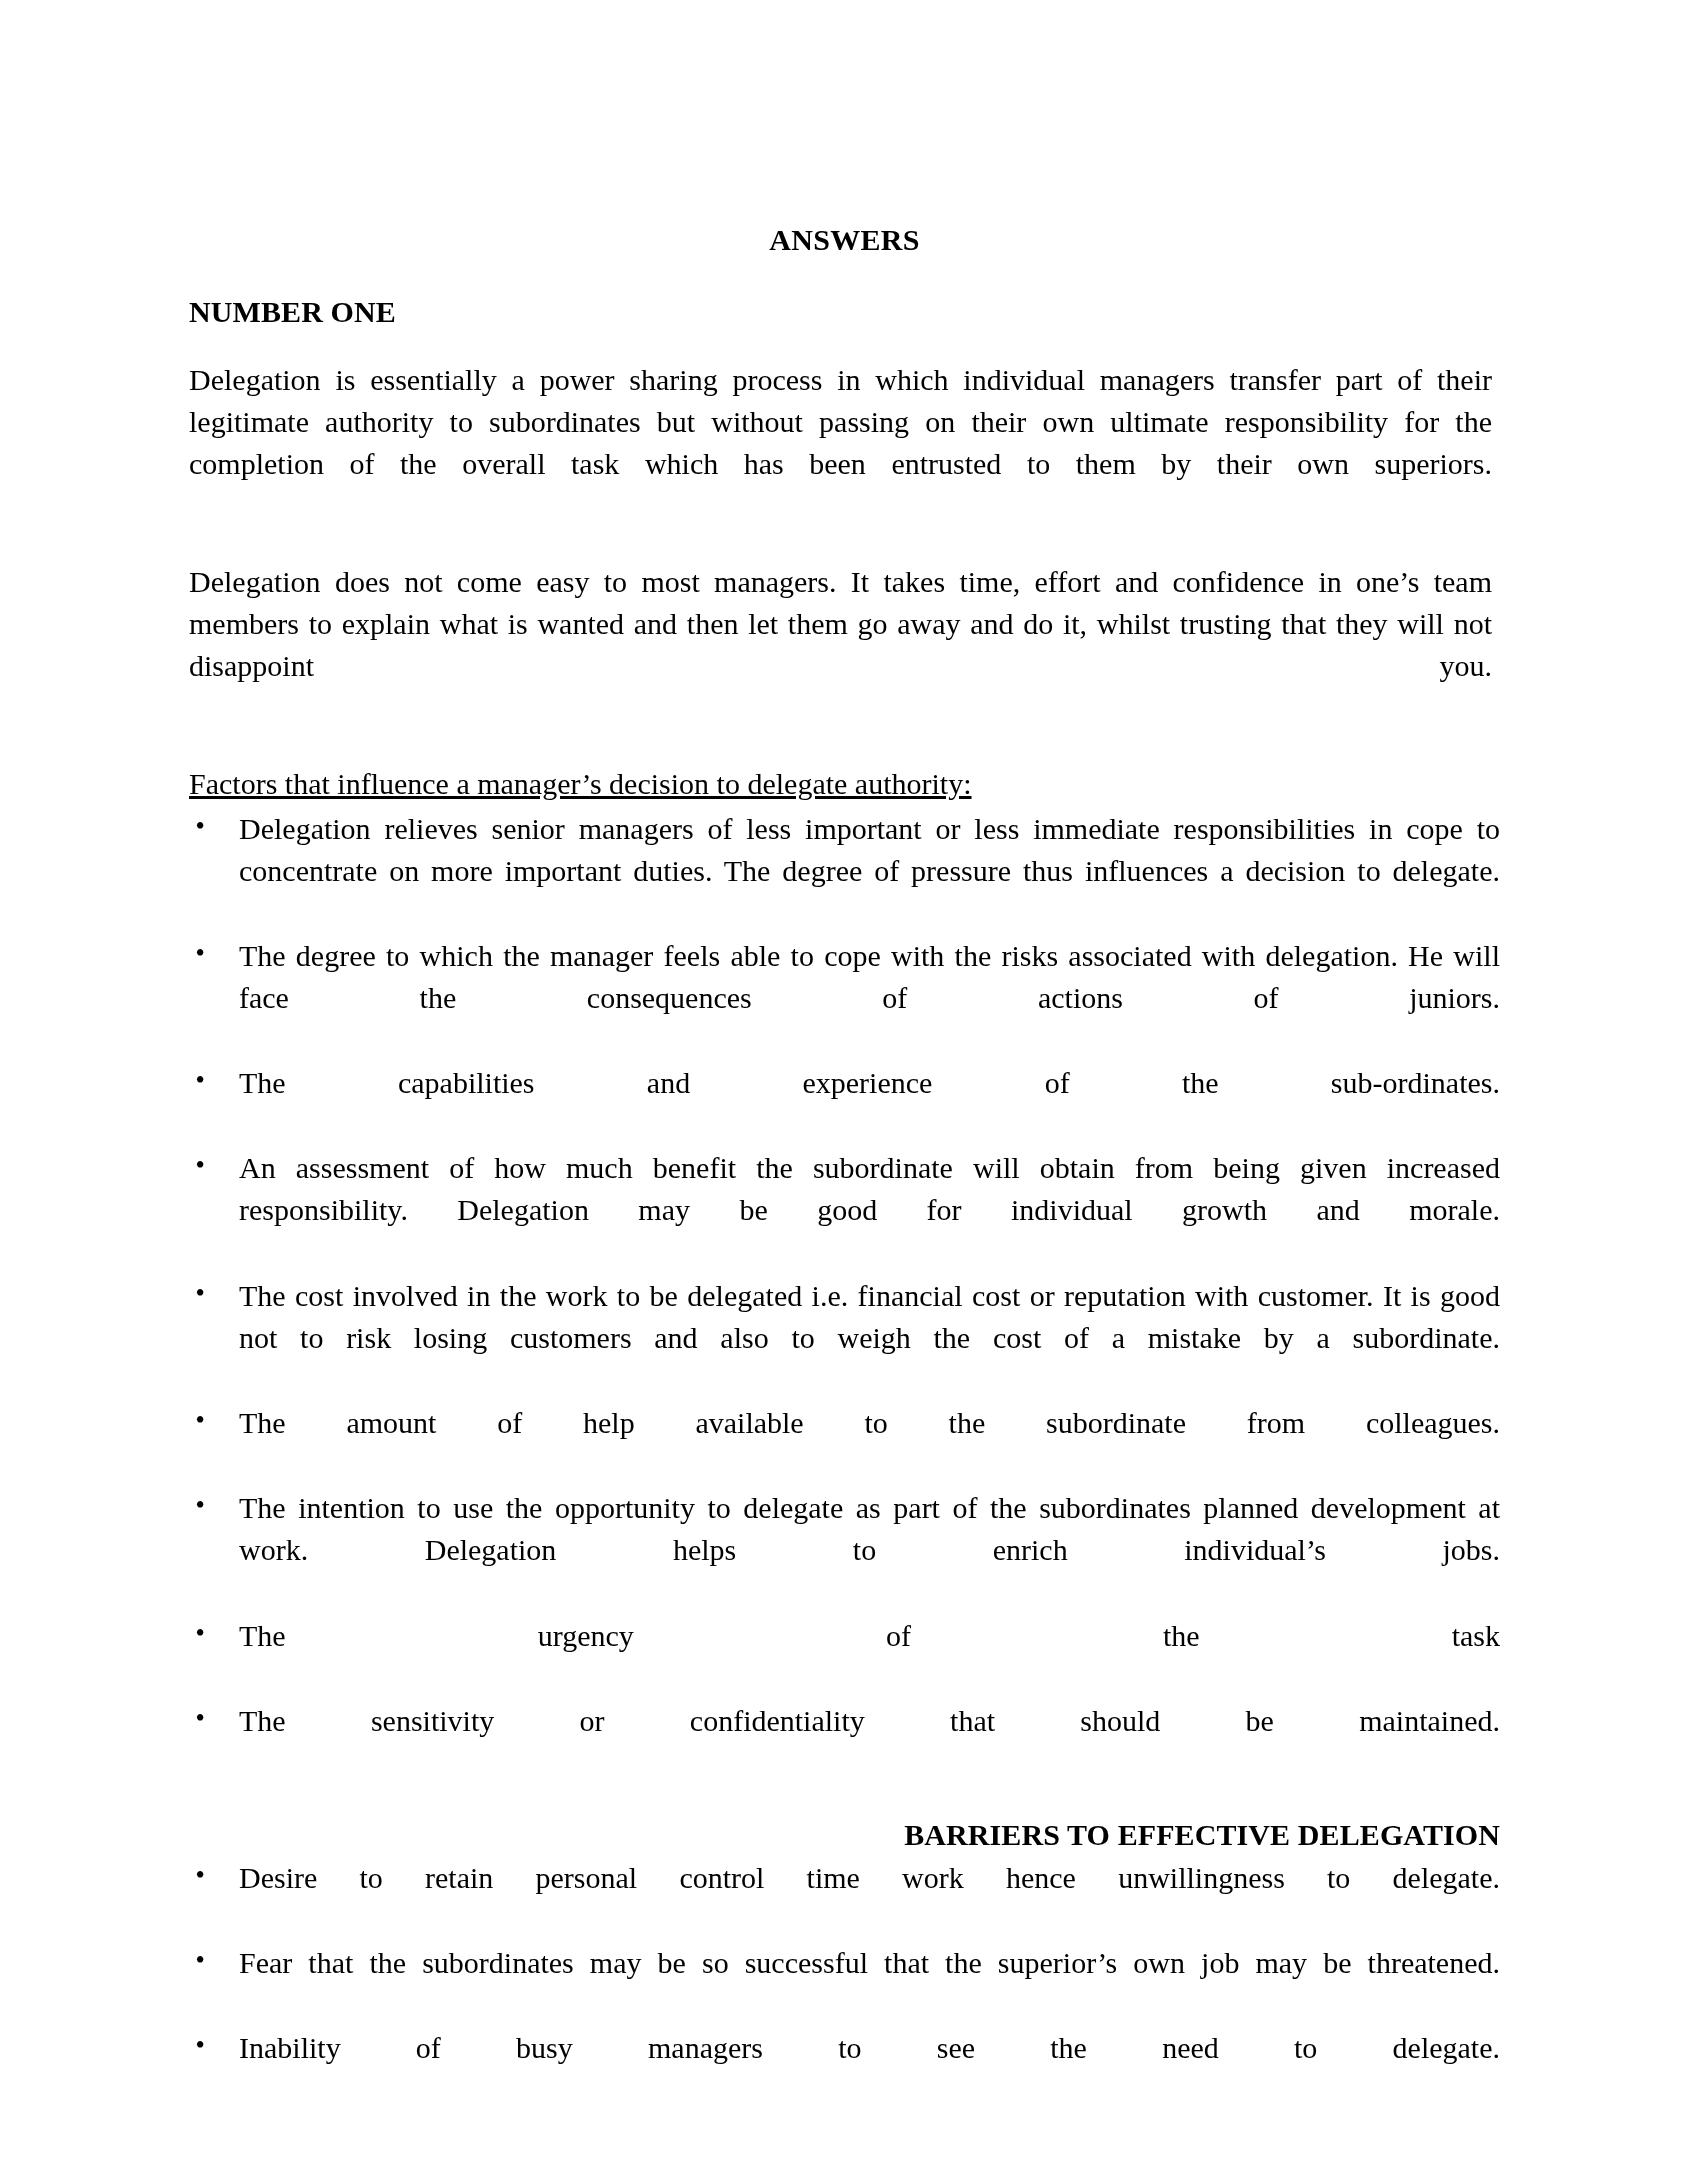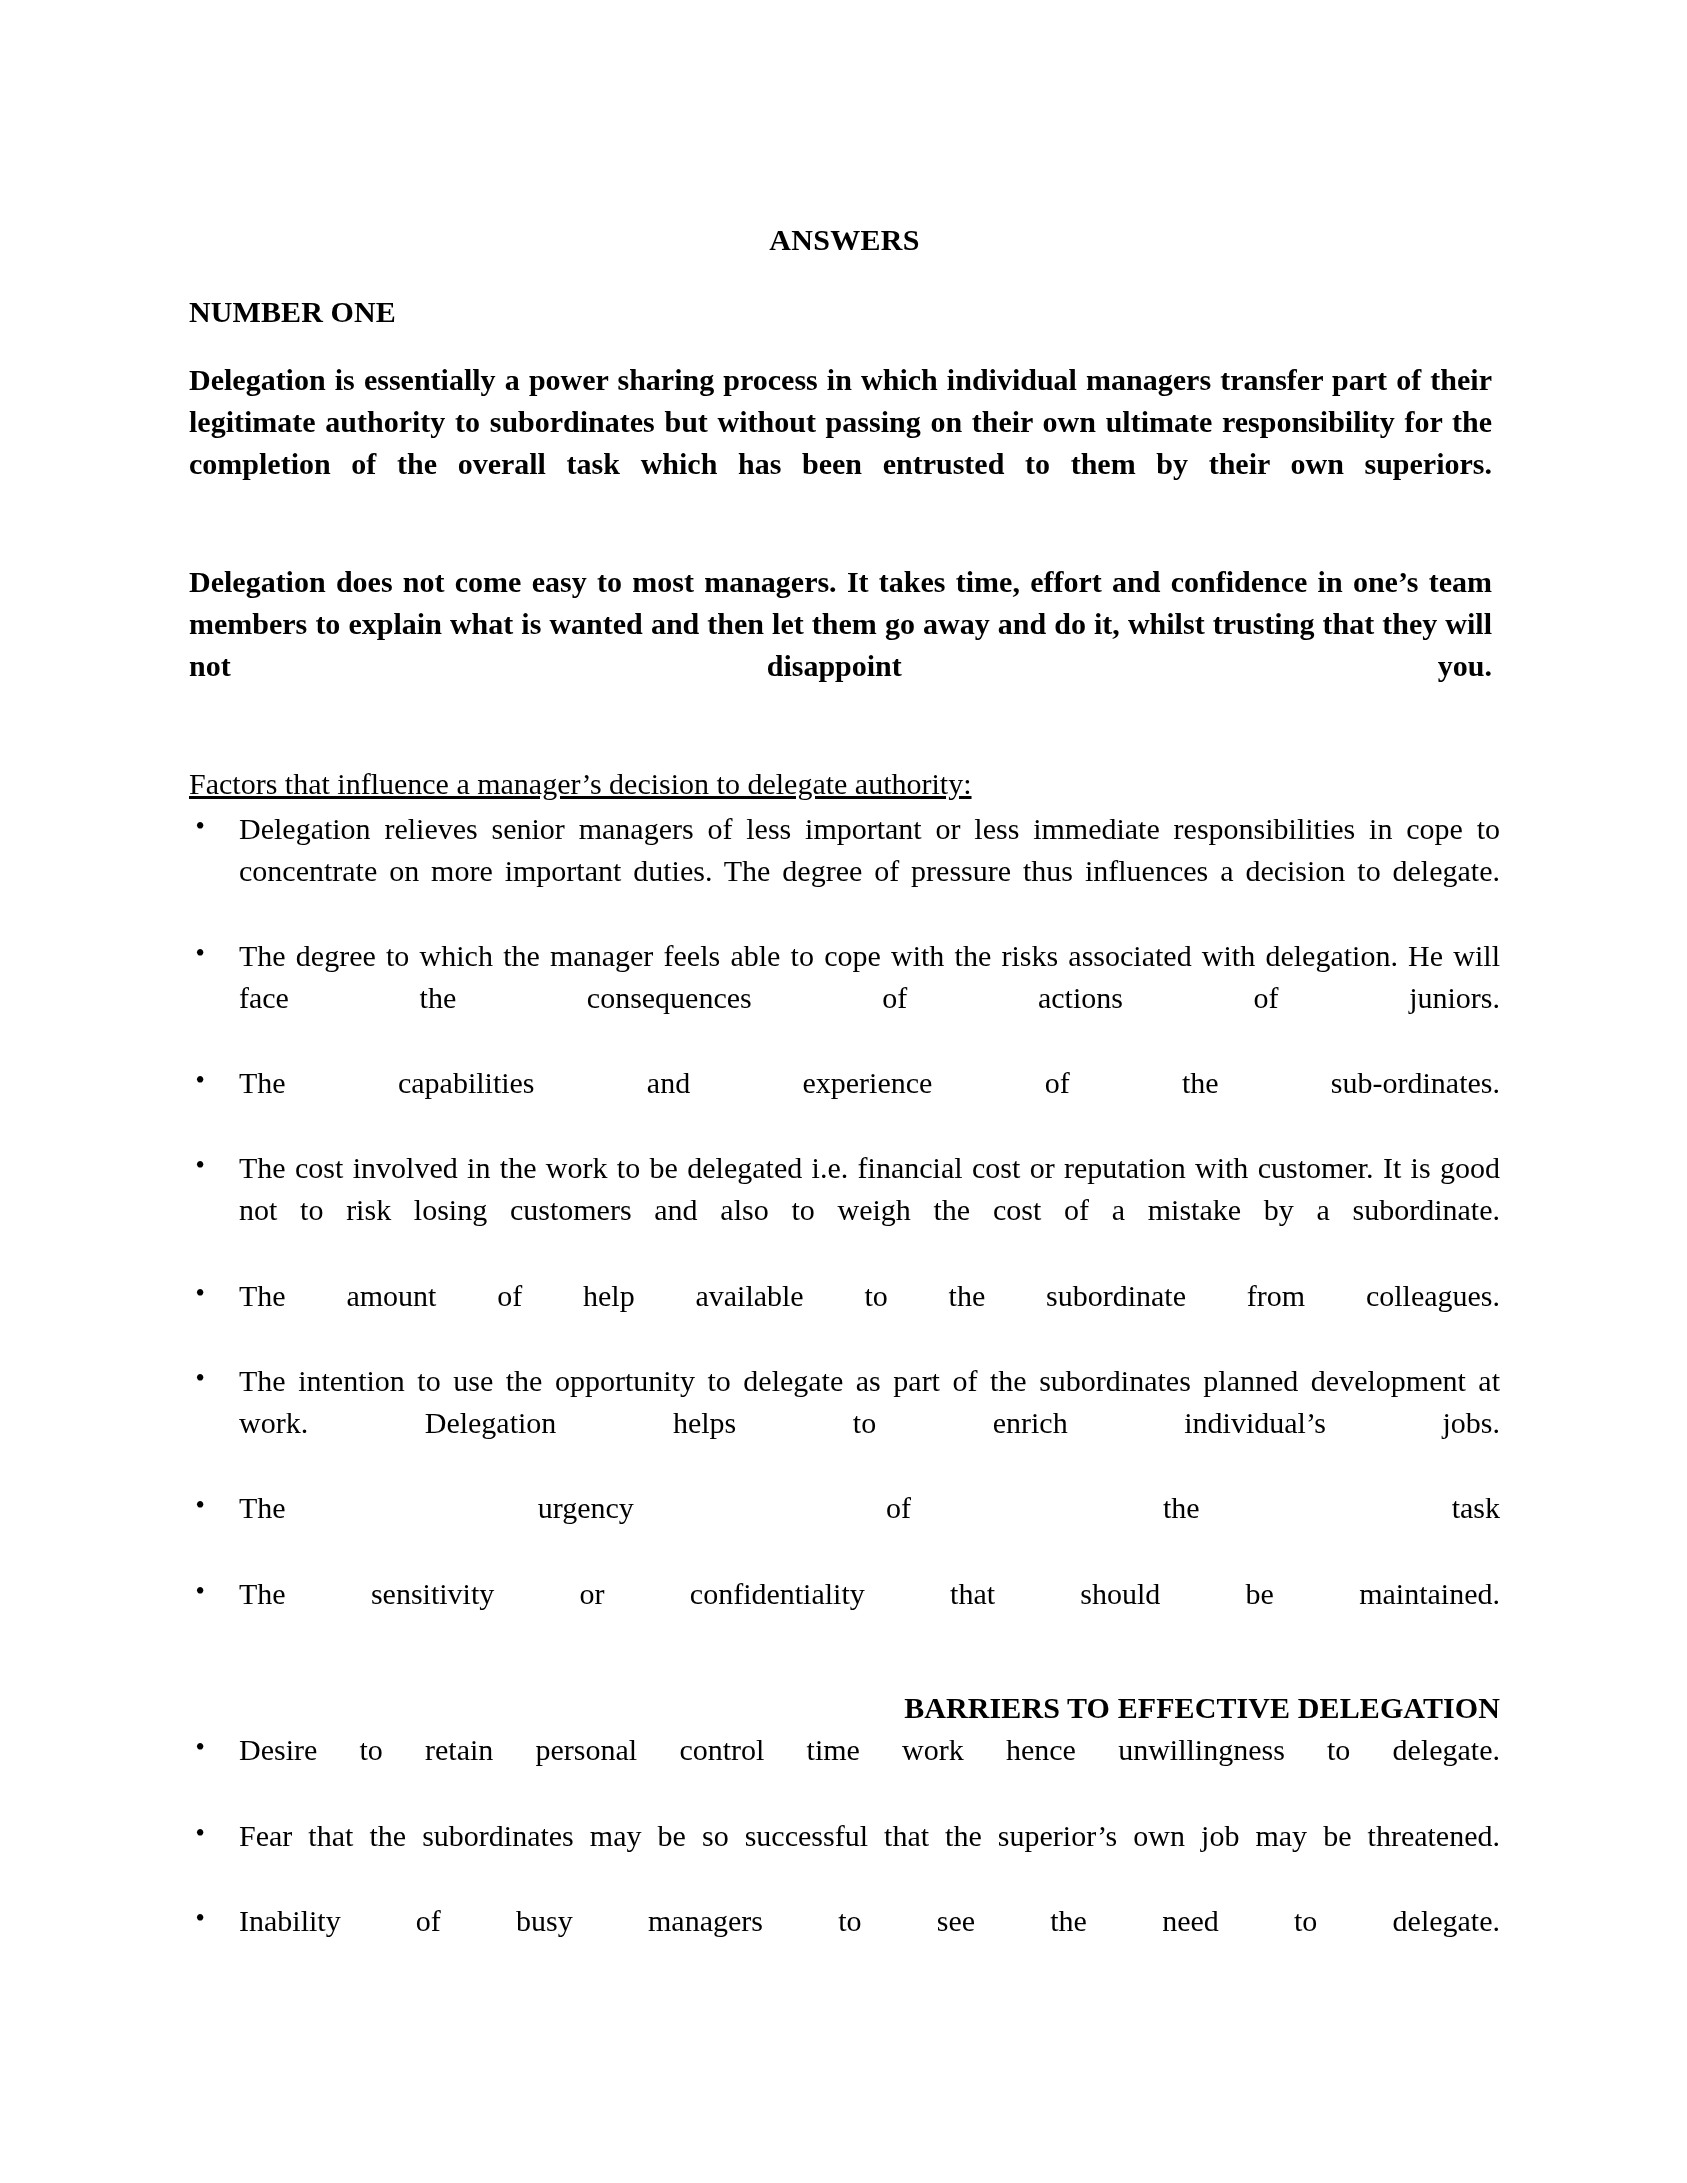--- a/index.html
+++ b/index.html
@@ -45,21 +45,20 @@
     text-align: right;
   }
   .body-para {
     font-size: 30px;
     line-height: 1.40;
     text-align: justify;
     text-justify: inter-word;
     margin: 0 8px 34px 0;
     -webkit-hyphens: none;
     hyphens: none;
-    font-weight: bold;
   }
   .lead-in {
     font-size: 30px;
     line-height: 1.40;
     text-align: left;
     margin: 0 0 2.6px 0;
     text-decoration: underline;
   }
   ul.bullets {
     list-style: none;
@@ -117,20 +116,23 @@
       <li>
         <span class="txt">Delegation relieves senior managers of less important or less immediate responsibilities in cope to concentrate on more important duties.  The degree of pressure thus influences a decision to delegate.</span>
       </li>
       <li>
         <span class="txt">The degree to which the manager feels able to cope with the risks associated with delegation.  He will face the consequences of actions of juniors.</span>
       </li>
       <li>
         <span class="txt">The capabilities and experience of the sub-ordinates.</span>
       </li>
       <li>
+        <span class="txt">An assessment of how much benefit the subordinate will obtain from being given increased responsibility.  Delegation may be good for individual growth and morale.</span>
+      </li>
+      <li>
         <span class="txt">The cost involved in the work to be delegated i.e. financial cost or reputation with customer.  It is good not to risk losing customers and also to weigh the cost of a mistake by a subordinate.</span>
       </li>
       <li>
         <span class="txt">The amount of help available to the subordinate from colleagues.</span>
       </li>
       <li>
         <span class="txt">The intention to use the opportunity to delegate as part of the subordinates planned development at work.  Delegation helps to enrich individual’s jobs.</span>
       </li>
       <li>
         <span class="txt">The urgency of the task</span>

